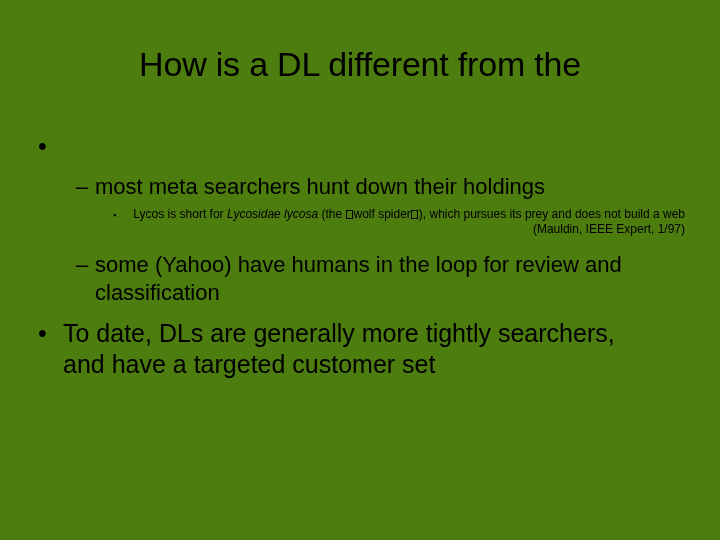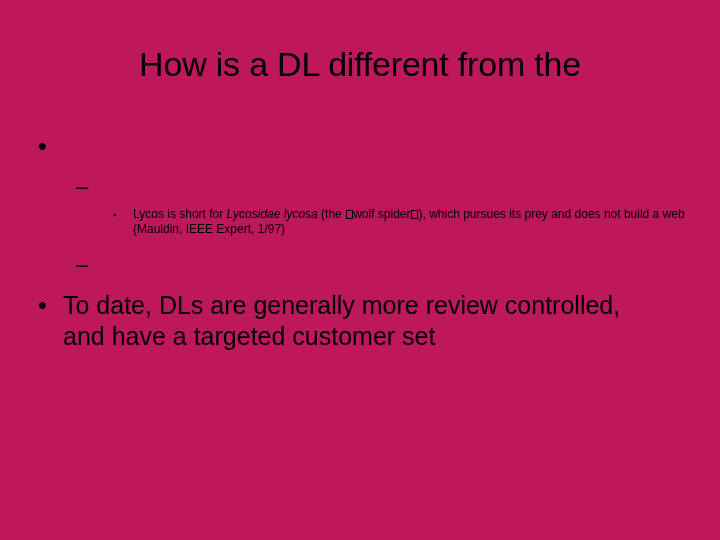--- a/index.html
+++ b/index.html
@@ -14,21 +14,21 @@
     font-family: "Liberation Sans", sans-serif;
     color: #000000;
     overflow: hidden;
     position: relative;
   }
 
   #slide {
     position: relative;
     width: 720px;
     height: 540px;
-    background: #be185d;
+    background: #4d7c0f;
   }
 
   
   .slide-title {
     position: absolute;
     left: 36px;
     top: 44px;
     width: 648px;
     text-align: center;
     font-size: 34px;
@@ -99,20 +99,21 @@
   }
   .lvl3 .marker {
     width: 20px;
     flex: 0 0 20px;
     font-size: 9px;
     line-height: 16px;
   }
   .lvl3 .content {
     flex: 1 1 auto;
     max-width: 552px;
+    text-align: right;
   }
 
   .spacer-sm { height: 6px; }
   .spacer-md { height: 11px; }
   .spacer-lg { height: 14px; }
 
   .italic { font-style: italic; }
 
   
   .tofu {
@@ -137,36 +138,38 @@
   <div class="slide-body">
 
     <div class="bullet-row lvl1">
       <span class="marker">•</span>
     </div>
 
     <div class="spacer-md"></div>
 
     <div class="bullet-row lvl2">
       <span class="marker">–</span>
+      <span class="content">most meta searchers hunt down their holdings</span>
     </div>
 
     <div class="spacer-sm"></div>
 
     <div class="bullet-row lvl3">
       <span class="marker">▪</span>
       <span class="content"><span>Lycos is short for </span><span class="italic">Lycosidae lycosa</span><span> (the </span><span class="tofu"></span><span>wolf spider</span><span class="tofu"></span><span>), which pursues its prey and does not build a web (Mauldin, IEEE Expert, 1/97)</span></span>
     </div>
 
     <div class="spacer-lg"></div>
 
     <div class="bullet-row lvl2">
       <span class="marker">–</span>
+      <span class="content">some (Yahoo) have humans in the loop for review and classification</span>
     </div>
 
     <div class="spacer-md"></div>
 
     <div class="bullet-row lvl1">
       <span class="marker">•</span>
-      <span class="content">To date, DLs are generally more review controlled, and have a targeted customer set</span>
+      <span class="content">To date, DLs are generally more tightly searchers, and have a targeted customer set</span>
     </div>
 
   </div>
 </div>
 
 </body></html>

